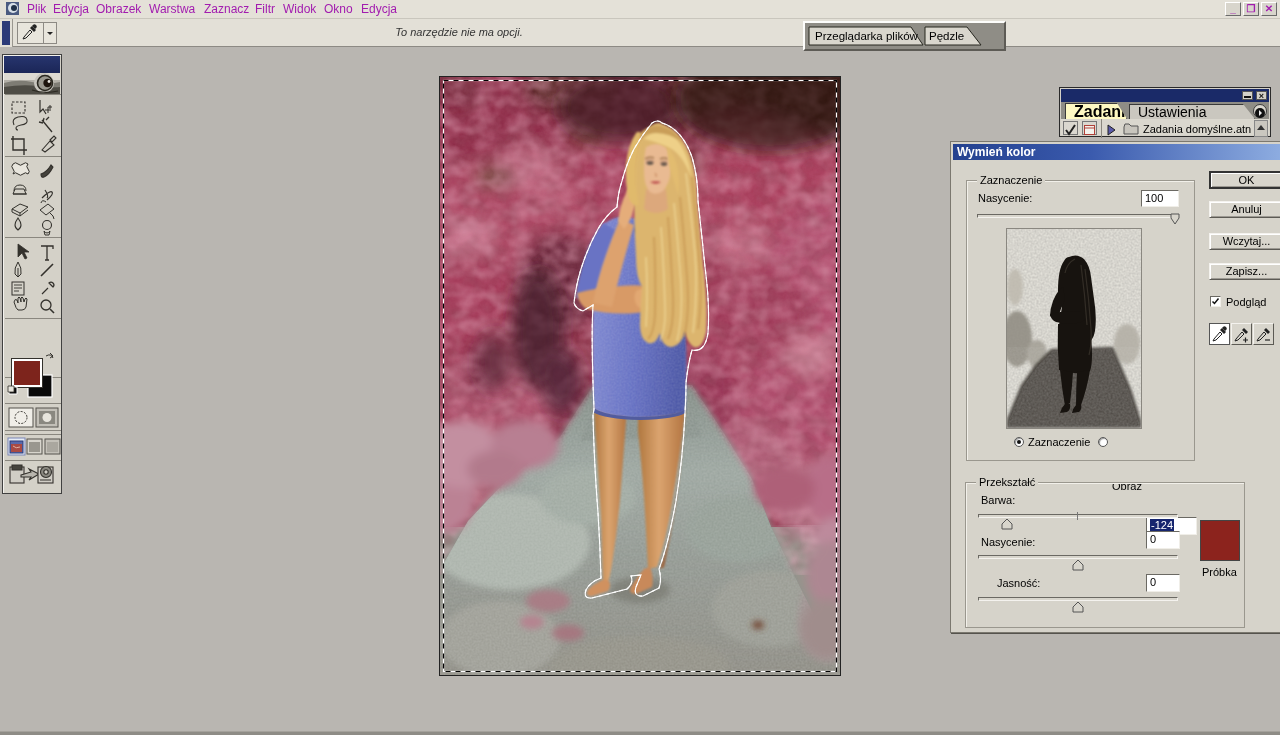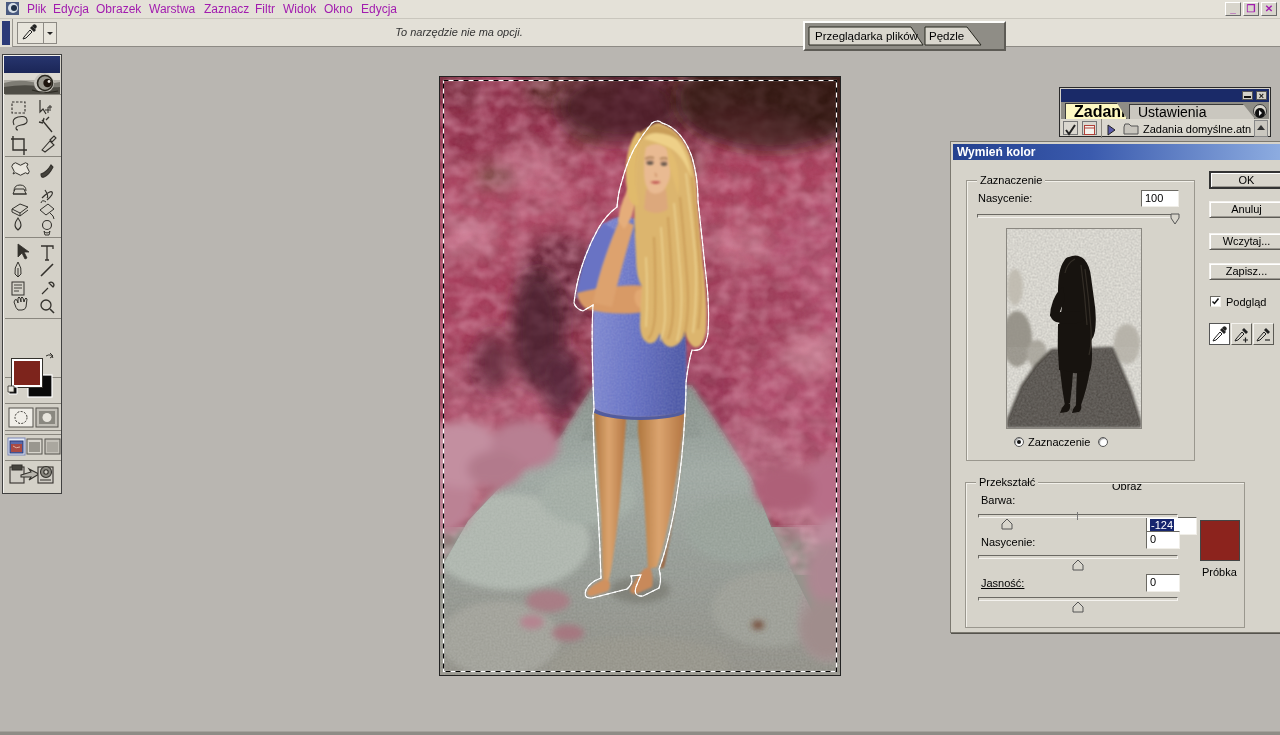--- a/index.html
+++ b/index.html
@@ -560,21 +560,21 @@
   <div class="abs" style="left:126px; top:370px; width:1px; height:8px; background:#777;"></div>
   <div class="thumb" style="left:50px; top:374px;"><svg width="13" height="12">
         <path d="M6,1 L11,6 L11,11 L1,11 L1,6 Z" fill="#d8d5cc" stroke="#555"></path>
       </svg></div>
   <div class="lab" style="left:30px; top:394px;">Nasycenie:</div>
   <div class="tf" style="left:195px; top:389px; width:34px; height:18px;">0</div>
   <div class="slider" style="left:27px; top:413px; width:200px;"></div>
   <div class="thumb" style="left:121px; top:415px;"><svg width="13" height="12">
         <path d="M6,1 L11,6 L11,11 L1,11 L1,6 Z" fill="#d8d5cc" stroke="#555"></path>
       </svg></div>
-  <div class="lab" style="left:30px; top:435px;text-decoration:underline;">Jasność:</div>
+  <div class="lab" style="left:46px; top:435px;">Jasność:</div>
   <div class="tf" style="left:195px; top:432px; width:34px; height:18px;">0</div>
   <div class="slider" style="left:27px; top:455px; width:200px;"></div>
   <div class="thumb" style="left:121px; top:457px;"><svg width="13" height="12">
         <path d="M6,1 L11,6 L11,11 L1,11 L1,6 Z" fill="#d8d5cc" stroke="#555"></path>
       </svg></div>
   <div class="abs" style="left:249px; top:378px; width:40px; height:41px; background:#8c231d; border:1px solid #444;"></div>
   <div class="lab" style="left:251px; top:424px;">Próbka</div>
 </div>
 <div class="abs" style="left:0; top:731px; width:1280px; height:4px; background:#8e8c86; border-top:1px solid #a5a29c;"></div>
 

